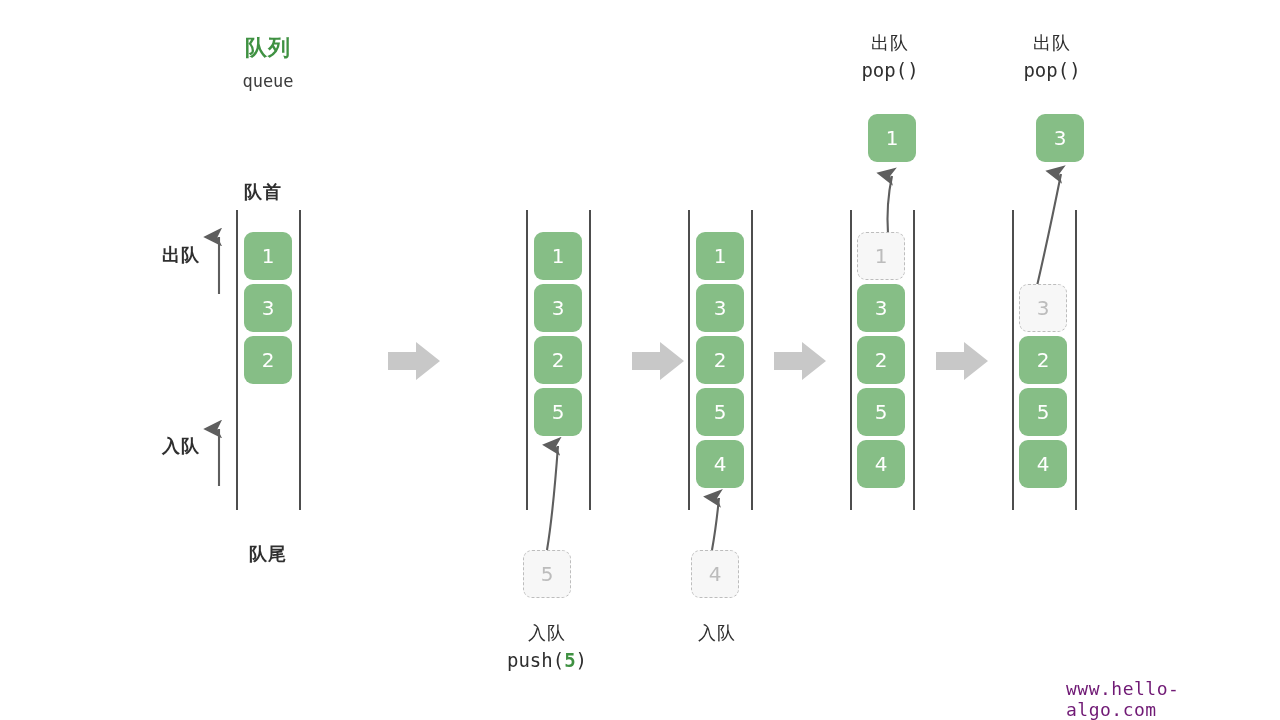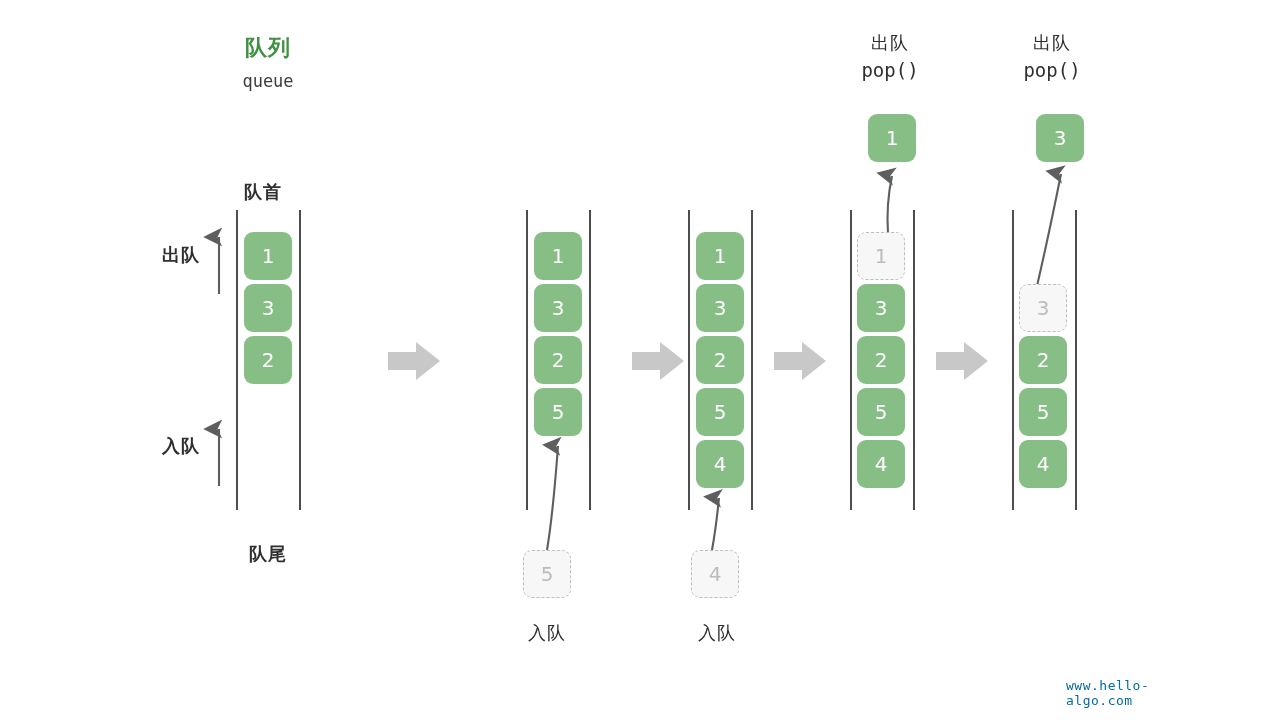--- a/index.html
+++ b/index.html
@@ -93,22 +93,22 @@
     font-size: 19px;
     color: #2f2f2f;
     line-height: 28px;
     white-space: pre;
   }
   .op-code .num { color: #3f9142; font-weight: bold; }
 
   
   .watermark {
     font-family: "DejaVu Sans Mono", "Liberation Mono", monospace;
-    font-size: 13px;
-    color: #0369a1;
+    font-size: 18px;
+    color: #701a75;
     letter-spacing: 0.5px;
   }
 
   svg { overflow: visible; }
 </style>
 </head>
 <body>
 
 <div id="stage">
 
@@ -163,20 +163,21 @@
     <defs>
       <marker id="mk-push5" markerWidth="9" markerHeight="9" refX="4.5" refY="7.6" orient="auto">
         <path d="M4.5 0 L9 9 L4.5 6.8 L0 9 Z" fill="#5e5e5e"></path>
       </marker>
     </defs>
     <path d="M27 120 Q33 84 38 16" fill="none" stroke="#5e5e5e" stroke-width="2.1" marker-end="url(#mk-push5)"></path>
   </svg>
 
   <div class="abs op-caption" style="left:462px; top:620px;">
     <div class="op-cn">入队</div>
+    <div class="op-code"><span>push(</span><span class="num">5</span><span>)</span></div>
   </div>
 
   <svg class="abs" style="left:632px; top:340px;" width="55" height="42">
     <path d="M0 12 L28 12 L28 2 L52 21 L28 40 L28 30 L0 30 Z" fill="#c8c8c8"></path>
   </svg>
 
   <div class="abs rail" style="left:688px; top:210px; height:300px;"></div>
   <div class="abs rail" style="left:751px; top:210px; height:300px;"></div>
 
   <div class="abs cell" style="left:696px; top:232px;">1</div>

